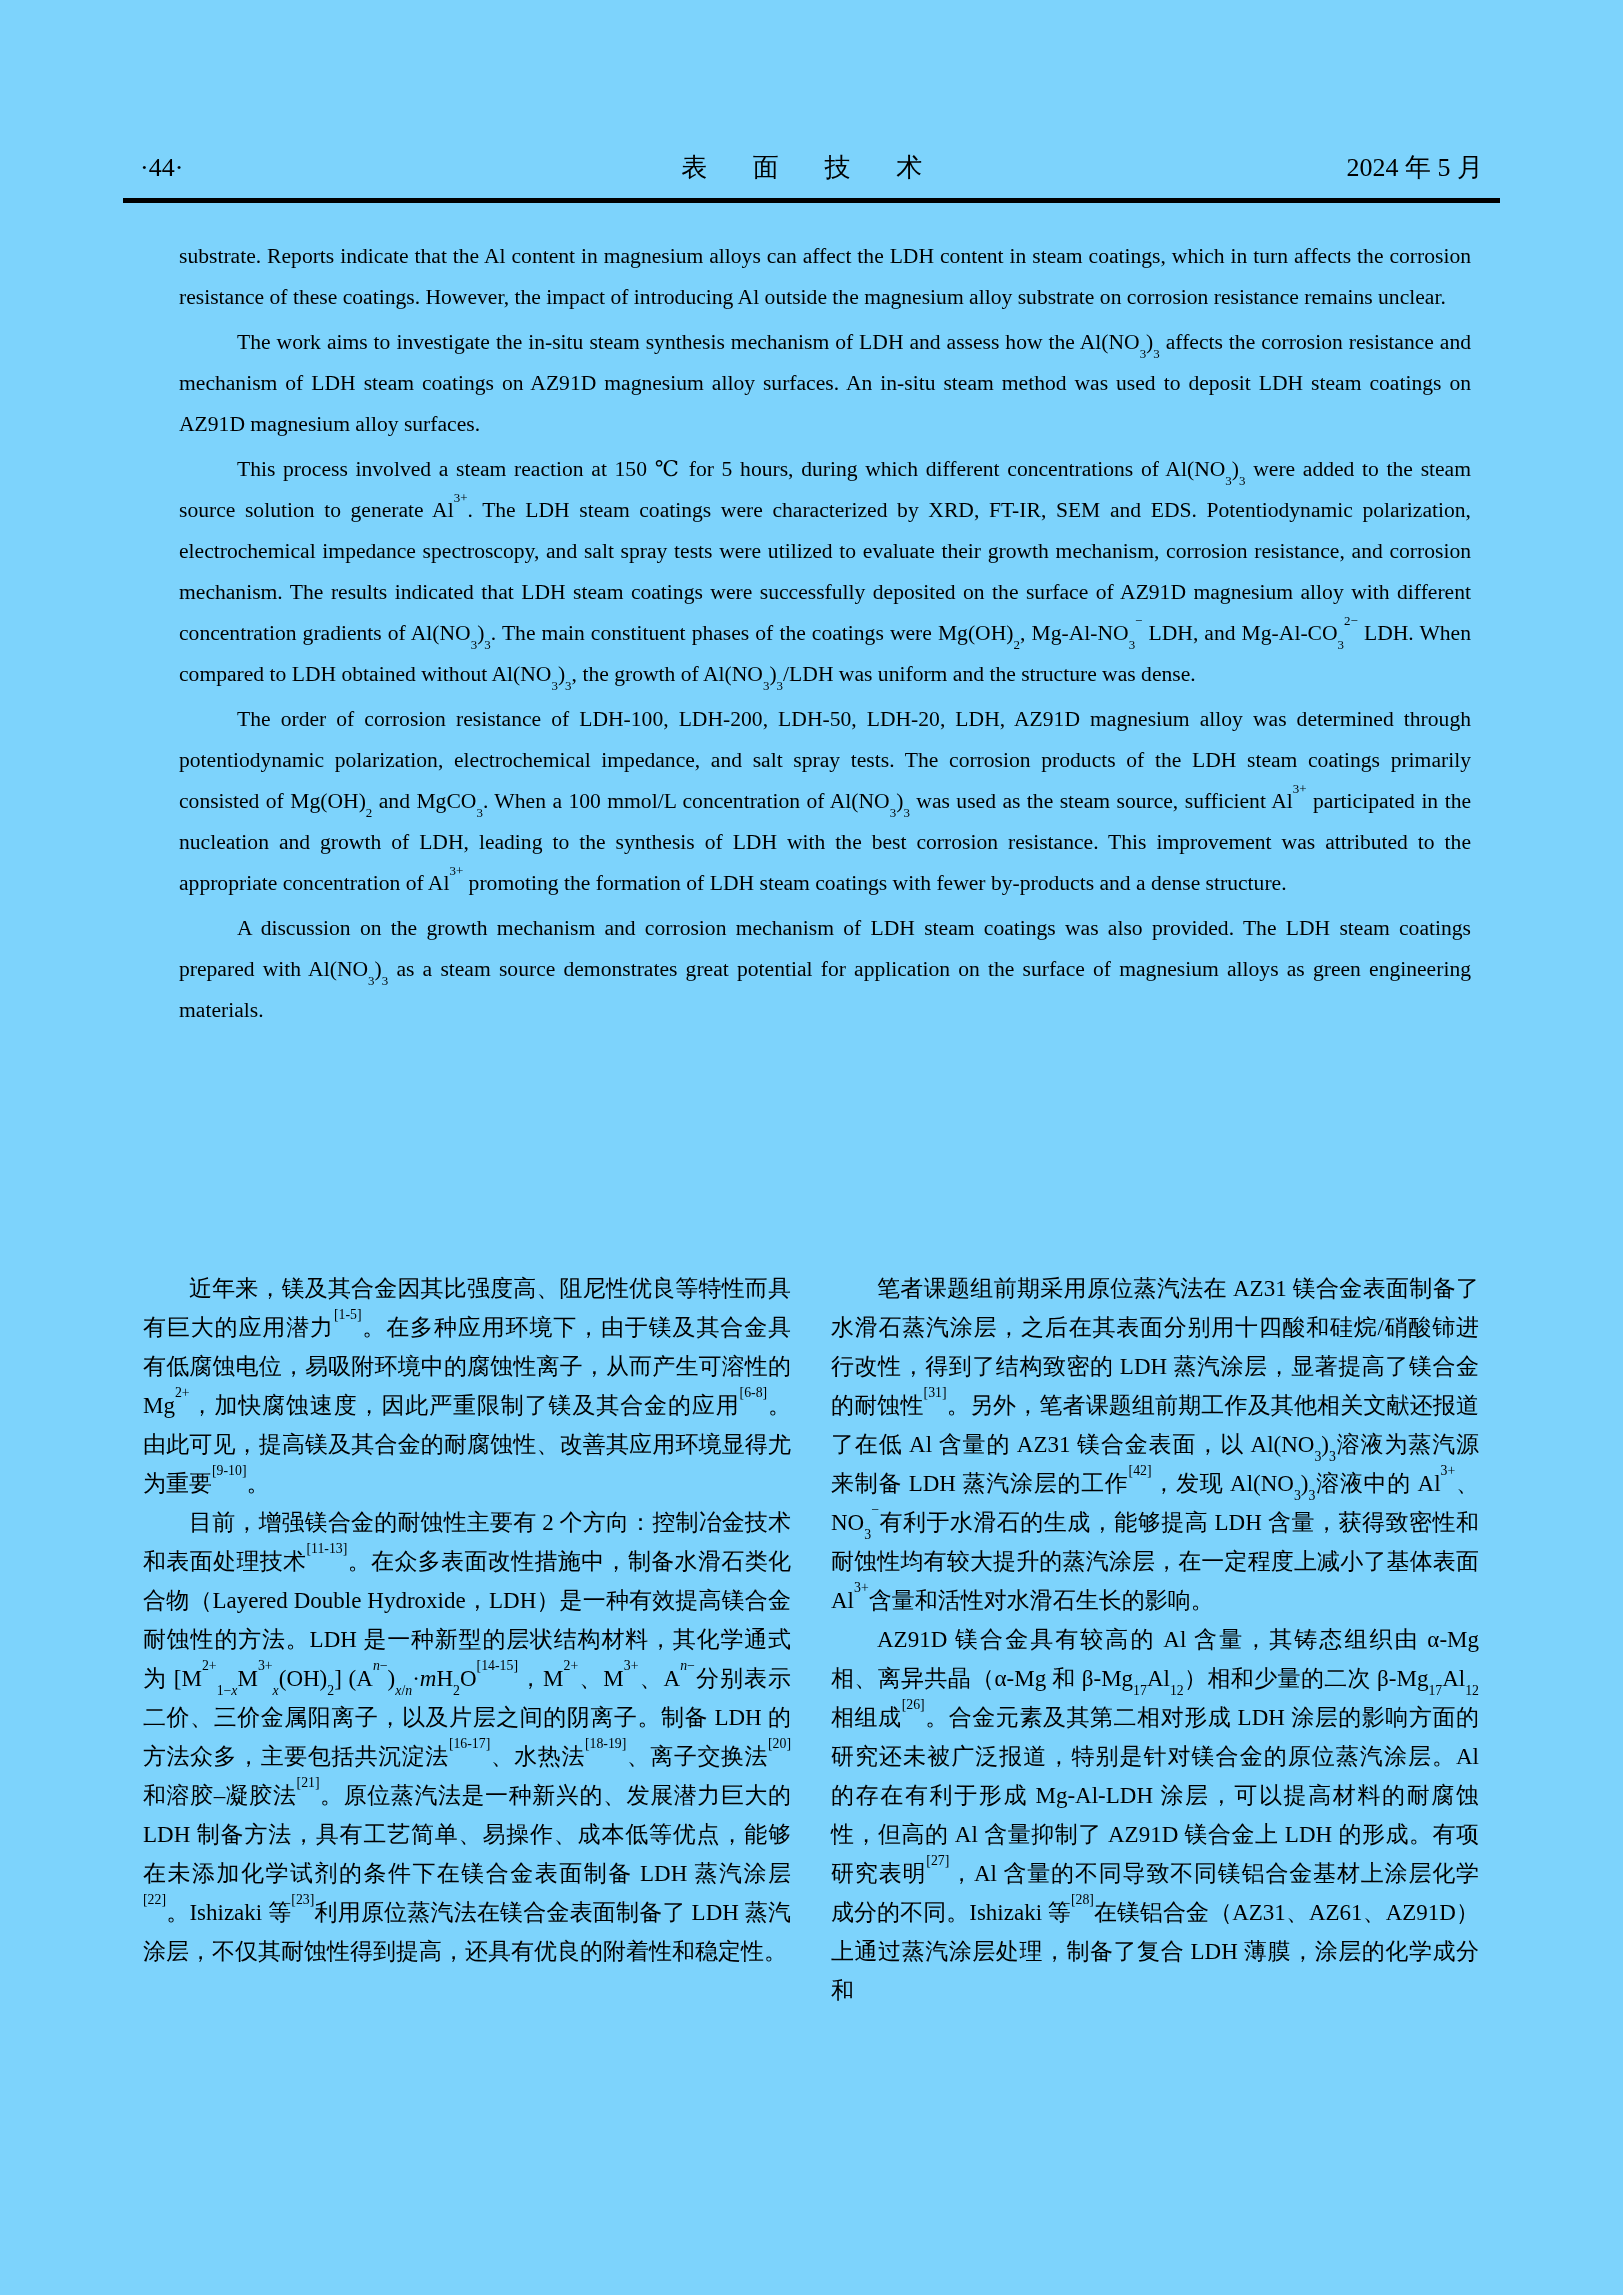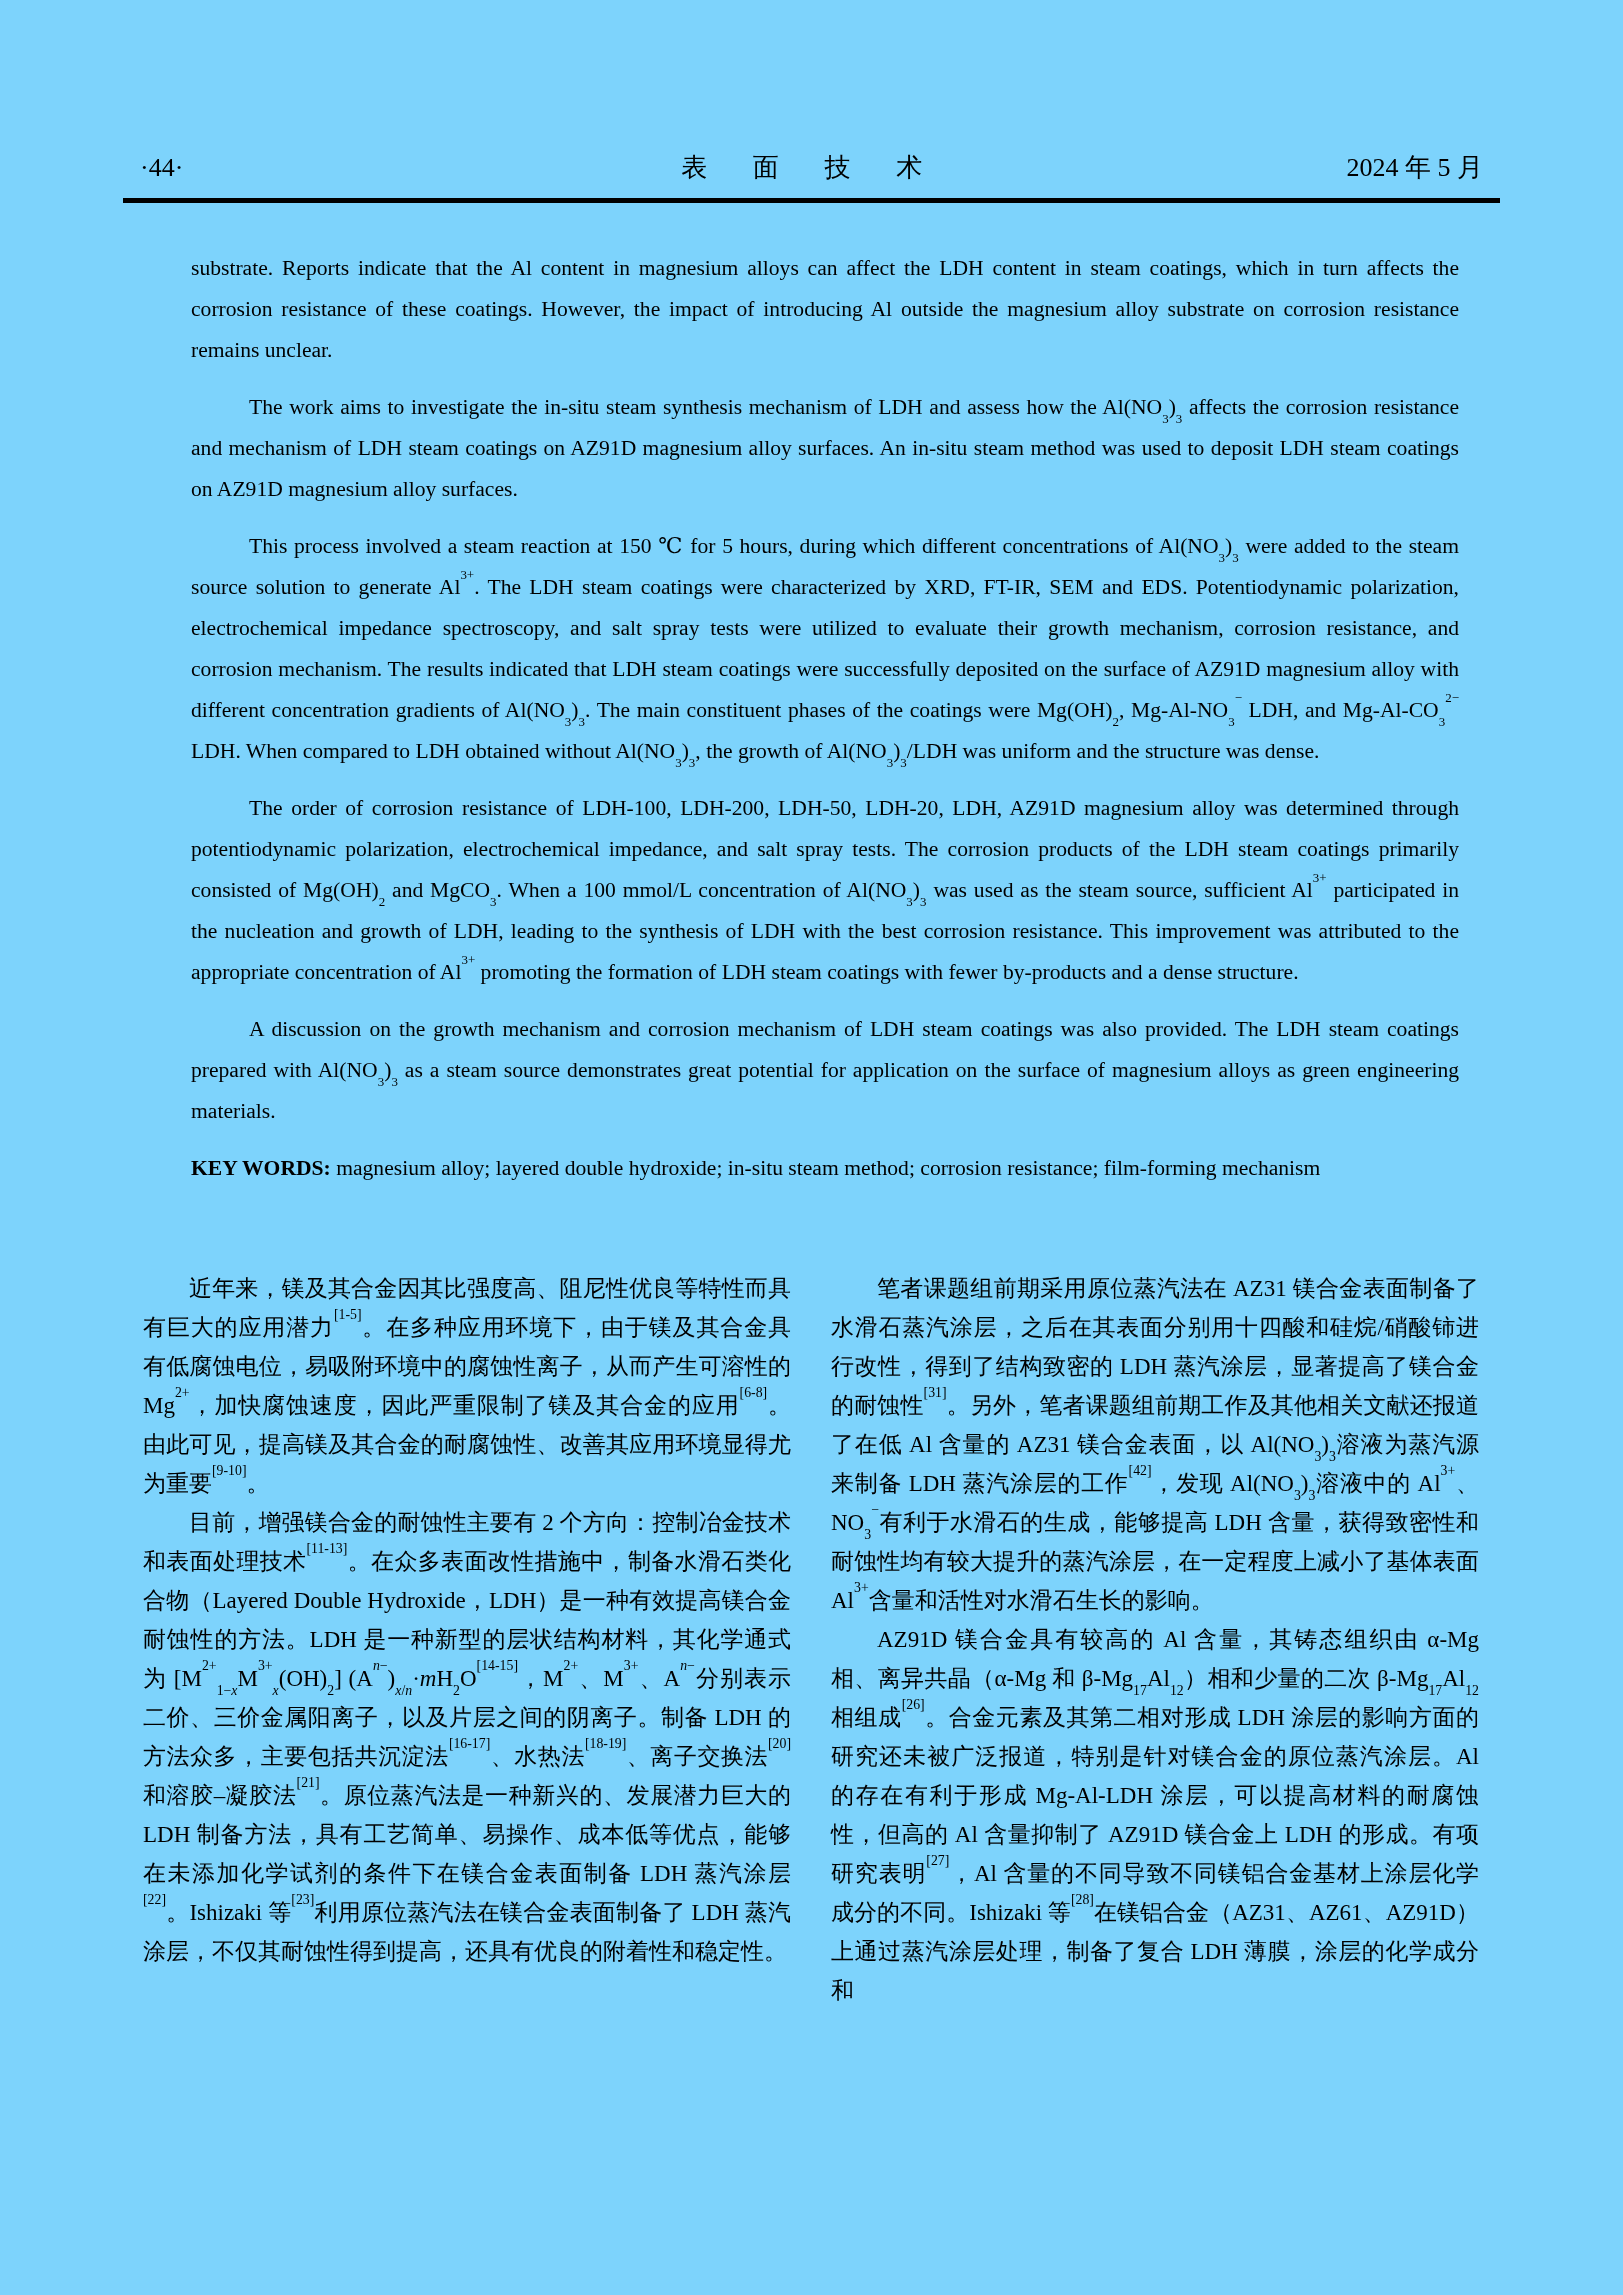--- a/index.html
+++ b/index.html
@@ -20,21 +20,21 @@
   .hdr .jtitle { position:absolute; left:50%; top:0; transform:translateX(-50%);
                  letter-spacing:19.6px; white-space:nowrap; }
   .hdr .idate  { position:absolute; right:0; top:0; }
   .rule { position:absolute; top:198px; left:123px; right:123px; height:4.6px; background:#000; }
 
   
   .abstract {
     position:absolute; top:232px; left:175px; width:1300px;
     font-size:21.6px; line-height:41px; text-align:justify;
   }
-  .abstract p { margin:16px; text-indent:58px; }
+  .abstract p { margin:4px; text-indent:58px; }
   .abstract p.noindent { text-indent:0; }
   .kw b { font-weight:bold; }
 
   
   .columns {
     position:absolute; top:1269px; left:143px; width:1336px;
     display:flex; gap:40px;
     font-size:23px; line-height:39px; text-align:justify;
   }
   .col { width:648px; }
@@ -57,21 +57,20 @@
   </header>
 
   <div class="rule"></div>
 
   <section class="abstract">
     <p class="noindent">substrate. Reports indicate that the Al content in magnesium alloys can affect the LDH content in steam coatings, which in turn affects the corrosion resistance of these coatings. However, the impact of introducing Al outside the magnesium alloy substrate on corrosion resistance remains unclear.</p>
     <p>The work aims to investigate the in-situ steam synthesis mechanism of LDH and assess how the Al(NO<sub>3</sub>)<sub>3</sub> affects the corrosion resistance and mechanism of LDH steam coatings on AZ91D magnesium alloy surfaces. An in-situ steam method was used to deposit LDH steam coatings on AZ91D magnesium alloy surfaces.</p>
     <p>This process involved a steam reaction at 150 ℃ for 5 hours, during which different concentrations of Al(NO<sub>3</sub>)<sub>3</sub> were added to the steam source solution to generate Al<sup>3+</sup>. The LDH steam coatings were characterized by XRD, FT-IR, SEM and EDS. Potentiodynamic polarization, electrochemical impedance spectroscopy, and salt spray tests were utilized to evaluate their growth mechanism, corrosion resistance, and corrosion mechanism. The results indicated that LDH steam coatings were successfully deposited on the surface of AZ91D magnesium alloy with different concentration gradients of Al(NO<sub>3</sub>)<sub>3</sub>. The main constituent phases of the coatings were Mg(OH)<sub>2</sub>, Mg-Al-NO<sub>3</sub><sup>−</sup> LDH, and Mg-Al-CO<sub>3</sub><sup>2−</sup> LDH. When compared to LDH obtained without Al(NO<sub>3</sub>)<sub>3</sub>, the growth of Al(NO<sub>3</sub>)<sub>3</sub>/LDH was uniform and the structure was dense.</p>
     <p>The order of corrosion resistance of LDH-100, LDH-200, LDH-50, LDH-20, LDH, AZ91D magnesium alloy was determined through potentiodynamic polarization, electrochemical impedance, and salt spray tests. The corrosion products of the LDH steam coatings primarily consisted of Mg(OH)<sub>2</sub> and MgCO<sub>3</sub>. When a 100 mmol/L concentration of Al(NO<sub>3</sub>)<sub>3</sub> was used as the steam source, sufficient Al<sup>3+</sup> participated in the nucleation and growth of LDH, leading to the synthesis of LDH with the best corrosion resistance. This improvement was attributed to the appropriate concentration of Al<sup>3+</sup> promoting the formation of LDH steam coatings with fewer by-products and a dense structure.</p>
     <p>A discussion on the growth mechanism and corrosion mechanism of LDH steam coatings was also provided. The LDH steam coatings prepared with Al(NO<sub>3</sub>)<sub>3</sub> as a steam source demonstrates great potential for application on the surface of magnesium alloys as green engineering materials.</p>
-    <p class="kw noindent"><b>KEY WORDS: </b><span>magnesium alloy; layered double hydroxide; in-situ steam method; corrosion resistance; film-forming mechanism</span></p>
   </section>
 
   <section class="columns">
     <div class="col">
       <p>近年来，镁及其合金因其比强度高、阻尼性优良等特性而具有巨大的应用潜力<sup>[1-5]</sup>。在多种应用环境下，由于镁及其合金具有低腐蚀电位，易吸附环境中的腐蚀性离子，从而产生可溶性的 Mg<sup>2+</sup>，加快腐蚀速度，因此严重限制了镁及其合金的应用<sup>[6-8]</sup>。由此可见，提高镁及其合金的耐腐蚀性、改善其应用环境显得尤为重要<sup>[9-10]</sup>。</p>
       <p>目前，增强镁合金的耐蚀性主要有 2 个方向：控制冶金技术和表面处理技术<sup>[11-13]</sup>。在众多表面改性措施中，制备水滑石类化合物（Layered Double Hydroxide，LDH）是一种有效提高镁合金耐蚀性的方法。LDH 是一种新型的层状结构材料，其化学通式为 [M<sup>2+</sup><sub>1−<i>x</i></sub>M<sup>3+</sup><sub><i>x</i></sub>(OH)<sub>2</sub>] (A<sup><i>n</i>−</sup>)<sub><i>x</i>/<i>n</i></sub>·<i>m</i>H<sub>2</sub>O<sup>[14-15]</sup>，M<sup>2+</sup>、M<sup>3+</sup>、A<sup><i>n</i>−</sup>分别表示二价、三价金属阳离子，以及片层之间的阴离子。制备 LDH 的方法众多，主要包括共沉淀法<sup>[16-17]</sup>、水热法<sup>[18-19]</sup>、离子交换法<sup>[20]</sup>和溶胶–凝胶法<sup>[21]</sup>。原位蒸汽法是一种新兴的、发展潜力巨大的 LDH 制备方法，具有工艺简单、易操作、成本低等优点，能够在未添加化学试剂的条件下在镁合金表面制备 LDH 蒸汽涂层<sup>[22]</sup>。Ishizaki 等<sup>[23]</sup>利用原位蒸汽法在镁合金表面制备了 LDH 蒸汽涂层，不仅其耐蚀性得到提高，还具有优良的附着性和稳定性。</p>
     </div>
     <div class="col">
       <p>笔者课题组前期采用原位蒸汽法在 AZ31 镁合金表面制备了水滑石蒸汽涂层，之后在其表面分别用十四酸和硅烷/硝酸铈进行改性，得到了结构致密的 LDH 蒸汽涂层，显著提高了镁合金的耐蚀性<sup>[31]</sup>。另外，笔者课题组前期工作及其他相关文献还报道了在低 Al 含量的 AZ31 镁合金表面，以 Al(NO<sub>3</sub>)<sub>3</sub>溶液为蒸汽源来制备 LDH 蒸汽涂层的工作<sup>[42]</sup>，发现 Al(NO<sub>3</sub>)<sub>3</sub>溶液中的 Al<sup>3+</sup>、NO<sub>3</sub><sup>−</sup>有利于水滑石的生成，能够提高 LDH 含量，获得致密性和耐蚀性均有较大提升的蒸汽涂层，在一定程度上减小了基体表面 Al<sup>3+</sup>含量和活性对水滑石生长的影响。</p>
       <p>AZ91D 镁合金具有较高的 Al 含量，其铸态组织由 α-Mg 相、离异共晶（α-Mg 和 β-Mg<sub>17</sub>Al<sub>12</sub>）相和少量的二次 β-Mg<sub>17</sub>Al<sub>12</sub> 相组成<sup>[26]</sup>。合金元素及其第二相对形成 LDH 涂层的影响方面的研究还未被广泛报道，特别是针对镁合金的原位蒸汽涂层。Al 的存在有利于形成 Mg-Al-LDH 涂层，可以提高材料的耐腐蚀性，但高的 Al 含量抑制了 AZ91D 镁合金上 LDH 的形成。有项研究表明<sup>[27]</sup>，Al 含量的不同导致不同镁铝合金基材上涂层化学成分的不同。Ishizaki 等<sup>[28]</sup>在镁铝合金（AZ31、AZ61、AZ91D）上通过蒸汽涂层处理，制备了复合 LDH 薄膜，涂层的化学成分和</p>

